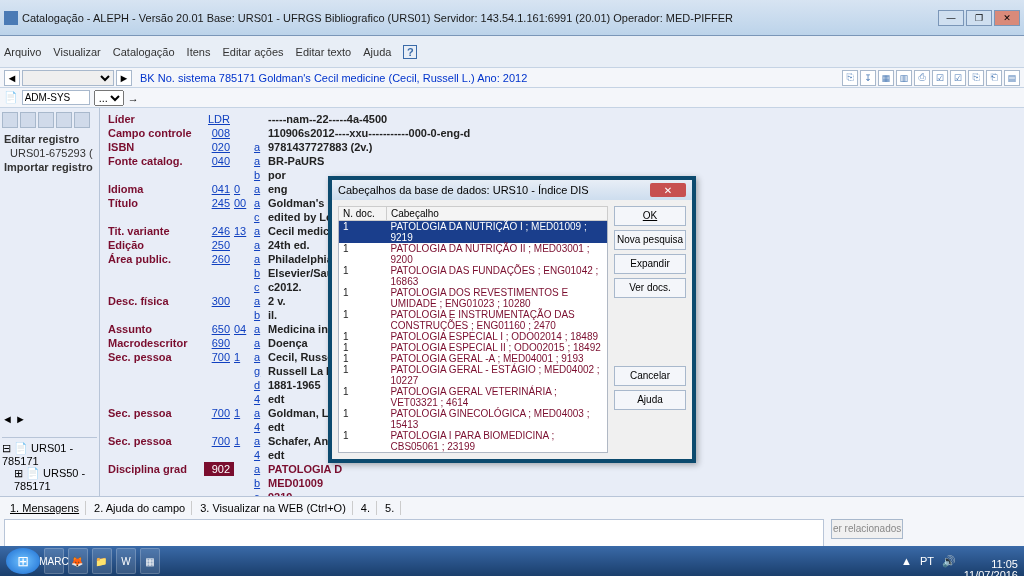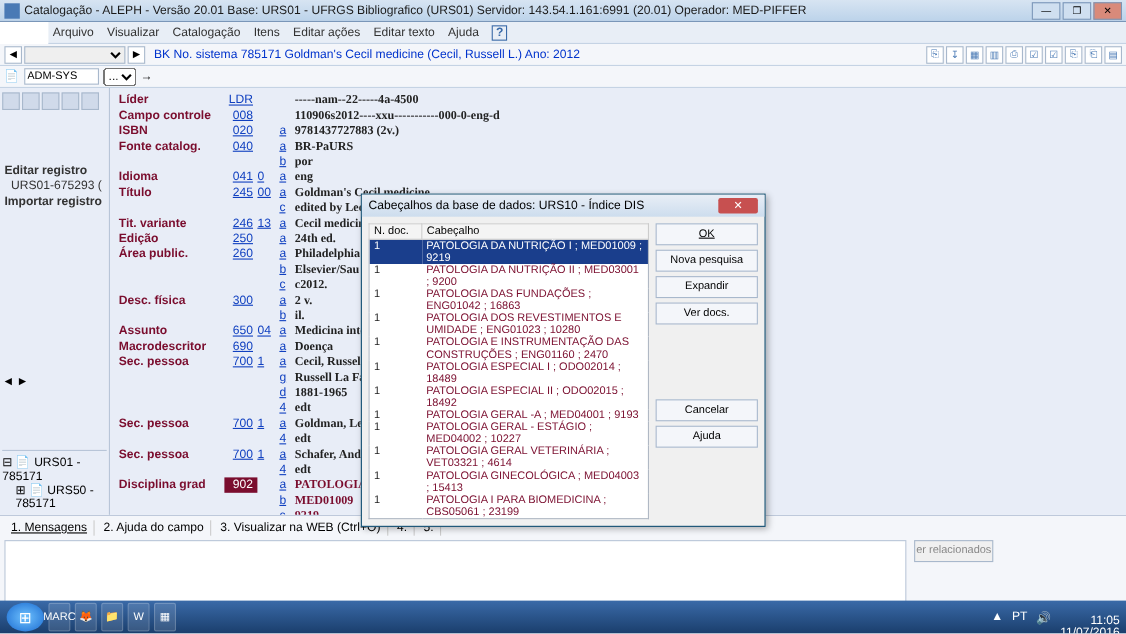--- a/index.html
+++ b/index.html
@@ -1,66 +1,66 @@
 <!DOCTYPE html>
 <html><head>
 <meta charset="utf-8">
 <style>
 * { margin:0; padding:0; box-sizing:border-box; font-family:"Segoe UI",Tahoma,sans-serif; font-size:11px; }
 body { background:#fff; width:1024px; height:576px; overflow:hidden; position:relative; }
-.titlebar { background:linear-gradient(#d7e4f2,#bcd3ea); height:20px; display:flex; align-items:center; padding:0 4px; border-bottom:1px solid #7a96b8; }
+.titlebar { background:linear-gradient(#d7e4f2,#bcd3ea); height:36px; display:flex; align-items:center; padding:0 4px; border-bottom:1px solid #7a96b8; }
 .titlebar-icon { width:14px; height:14px; background:#4a7ab5; margin-right:4px; }
 .titlebar-text { flex:1; color:#1a1a1a; }
 .win-btns { display:flex; gap:2px; }
 .win-btn { width:26px; height:16px; background:#cfdff0; border:1px solid #7a96b8; display:flex; align-items:center; justify-content:center; font-size:9px; }
 .win-btn.close { background:#d98a7a; }
-.menubar { background:#e8eef6; height:20px; display:flex; align-items:center; padding:0 4px; gap:12px; border-bottom:1px solid #c5d3e4;margin-left:44px; }
+.menubar { background:#e8eef6; height:32px; display:flex; align-items:center; padding:0 4px; gap:12px; border-bottom:1px solid #c5d3e4; }
 .menubar span { color:#333; }
 .menubar .help-icon { width:14px; height:14px; border:1px solid #3a6aa8; color:#3a6aa8; display:inline-flex; align-items:center; justify-content:center; font-weight:bold; }
 .toolbar { background:#f4f6fa; height:20px; display:flex; align-items:center; padding:0 4px; gap:2px; border-bottom:1px solid #c5d3e4; }
 .toolbar .nav-btn { width:16px; height:16px; border:1px solid #a8b8cc; background:#fff; display:flex; align-items:center; justify-content:center; }
 .toolbar select { height:16px; font-size:10px; border:1px solid #a8b8cc; }
 .toolbar .record-link { color:#0033cc; margin-left:6px; }
 .toolbar .spacer { flex:1; }
 .toolbar .tb-icon { width:16px; height:16px; border:1px solid #a8b8cc; background:#fff; display:inline-flex; align-items:center; justify-content:center; font-size:9px; color:#4a7ab5; }
 .toolbar2 { background:#f4f6fa; height:20px; display:flex; align-items:center; padding:0 4px; gap:4px; border-bottom:1px solid #c5d3e4; }
 .toolbar2 input { height:15px; border:1px solid #a8b8cc; font-size:10px; padding:0 2px; }
 .main { display:flex; height:388px; }
-.sidebar { width:100px; background:#e8edf7; border-right:1px solid #b8c5d8; padding:4px 2px; display:flex; flex-direction:column;gap:44px; }
+.sidebar { width:100px; background:#e8edf7; border-right:1px solid #b8c5d8; padding:4px 2px; display:flex; flex-direction:column; }
 .sidebar .ico-row { display:flex; gap:2px; margin-bottom:4px; }
 .sidebar .ico-row span { width:16px; height:16px; background:#d0daea; border:1px solid #a8b8cc; }
 .sidebar .tree { font-size:10px; color:#333; flex:1; }
 .sidebar .tree div { padding:1px 0 1px 8px; white-space:nowrap; overflow:hidden; }
 .sidebar .tree .bold { font-weight:bold; padding-left:2px; }
 .sidebar .tree2 { font-size:10px; margin-top:8px; border-top:1px solid #b8c5d8; padding-top:4px; }
 .records { flex:1; background:#e8edf7; padding:4px 8px; overflow:hidden; position:relative; }
 .rec-row { display:flex; align-items:flex-start; line-height:14px; }
 .rec-label { width:96px; color:#7a0d2e; font-weight:bold; }
 .rec-tag { width:30px; color:#1040c0; text-decoration:underline; text-align:right; padding-right:4px; }
 .rec-ind { width:20px; color:#1040c0; text-decoration:underline; }
 .rec-sub { width:14px; color:#1040c0; text-decoration:underline; }
-.rec-val { color:#222; font-weight:bold;font-family:Liberation Serif, serif; }
+.rec-val { color:#222; font-weight:bold; }
 .rec-val.red { color:#7a0d2e; }
 .bottom-tabs { border-top:1px solid #b8c5d8; background:#f4f6fa; height:90px; padding:4px; }
 .bottom-tabs .tabs { display:flex; gap:2px; font-size:10px; margin-bottom:4px; }
 .bottom-tabs .tabs span { padding:1px 6px; border-right:1px solid #ccc; }
 .bottom-tabs .tabs span:first-child { text-decoration:underline; }
 .bottom-tabs .panel { background:#fff; border:1px solid #b8c5d8; height:70px; width:820px; display:inline-block; }
 .bottom-tabs .side-btn { display:inline-block; vertical-align:top; margin-left:4px; width:72px; height:20px; border:1px solid #a8b8cc; background:#f0f0f0; font-size:10px; text-align:center; line-height:18px; color:#888; }
-.dialog { position:absolute; left:328px; top:176px; width:368px; background:#f0f0f0; border:1px solid #0c4a6e; box-shadow:2px 2px 6px rgba(0,0,0,.3); }
+.dialog { position:absolute; left:328px; top:176px; width:368px; background:#f0f0f0; border:4px solid #0c4a6e; box-shadow:2px 2px 6px rgba(0,0,0,.3); }
 .dialog .dlg-title { background:linear-gradient(#e8eef6,#cdddee); height:20px; display:flex; align-items:center; padding:0 6px; font-size:11px; }
 .dialog .dlg-title .dlg-close { margin-left:auto; width:36px; height:14px; background:#c75050; color:#fff; display:flex; align-items:center; justify-content:center; border-radius:2px; font-size:10px; }
 .dialog .dlg-body { display:flex; padding:6px; gap:6px; }
 .dialog table { border-collapse:collapse; background:#fff; width:328px; border:1px solid #b0b8c4; }
 .dialog th { background:#f4f4f4; border:1px solid #ccc; font-weight:normal; text-align:left; padding:1px 4px; font-size:10px; }
 .dialog td { padding:0 4px; font-size:10px; color:#7a0d2e; vertical-align:top; }
 .dialog td.ndoc { width:48px; color:#222; }
 .dialog tr.sel td { background:#1a3e8c; color:#fff; }
 .dialog .dlg-btns { display:flex; flex-direction:column; gap:4px; }
-.dialog .dlg-btn { width:93px; height:20px; border:1px solid #a8b8cc; background:#f4f6fa; font-size:10px; text-align:center; line-height:18px; }
+.dialog .dlg-btn { width:72px; height:20px; border:1px solid #a8b8cc; background:#f4f6fa; font-size:10px; text-align:center; line-height:18px; }
 .taskbar { position:absolute; bottom:0; left:0; right:0; height:30px; background:linear-gradient(#3a6aa8,#1a3e6c); display:flex; align-items:center; padding:0 6px; gap:4px; }
 .taskbar .start { width:34px; height:26px; border-radius:50%; background:radial-gradient(#6fc2ff,#1a6ad0); display:flex; align-items:center; justify-content:center; color:#fff; font-size:14px; }
 .taskbar .tb-item { width:20px; height:26px; background:rgba(255,255,255,.12); border:1px solid rgba(255,255,255,.2); border-radius:2px; display:flex; align-items:center; justify-content:center; color:#fff; font-size:10px; }
 .taskbar .tray { margin-left:auto; color:#fff; display:flex; align-items:center; gap:8px; font-size:10px; }
 .taskbar .tray .clock { text-align:right; line-height:11px;margin-top:18px; }
 </style>
 </head>
 <body>
 
 <div class="titlebar">

